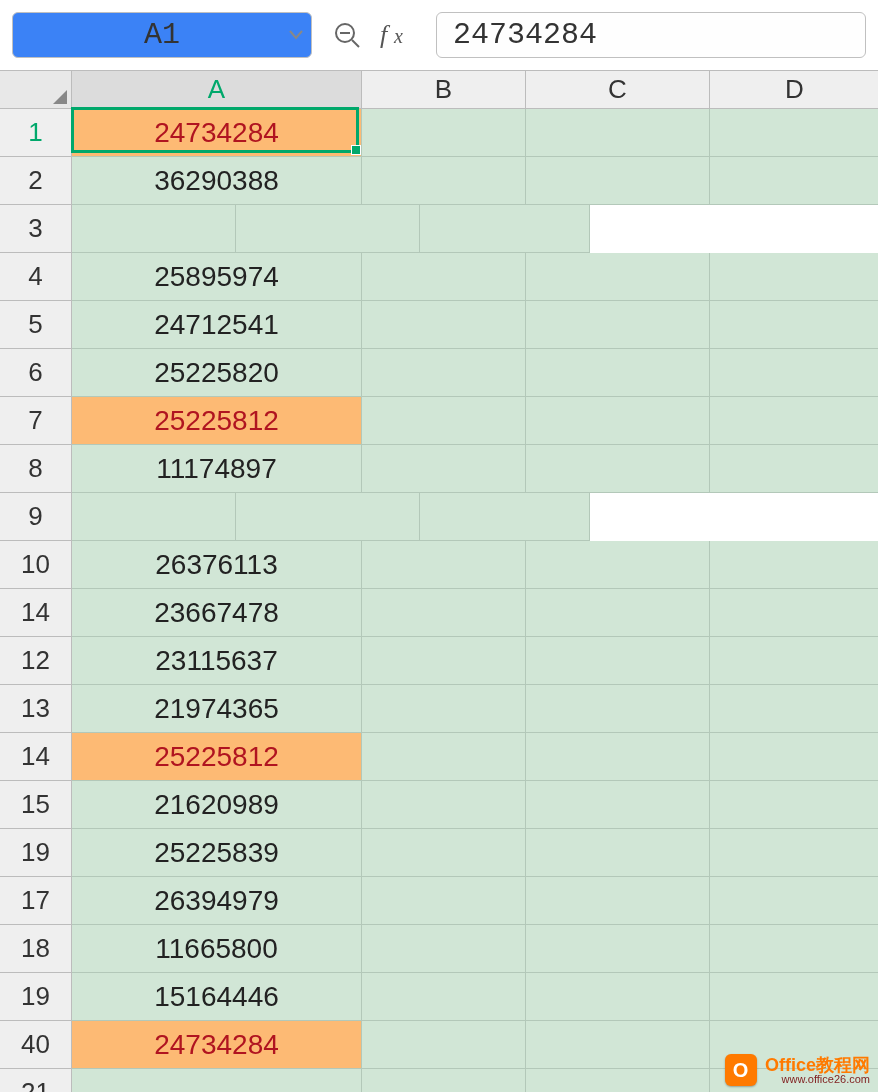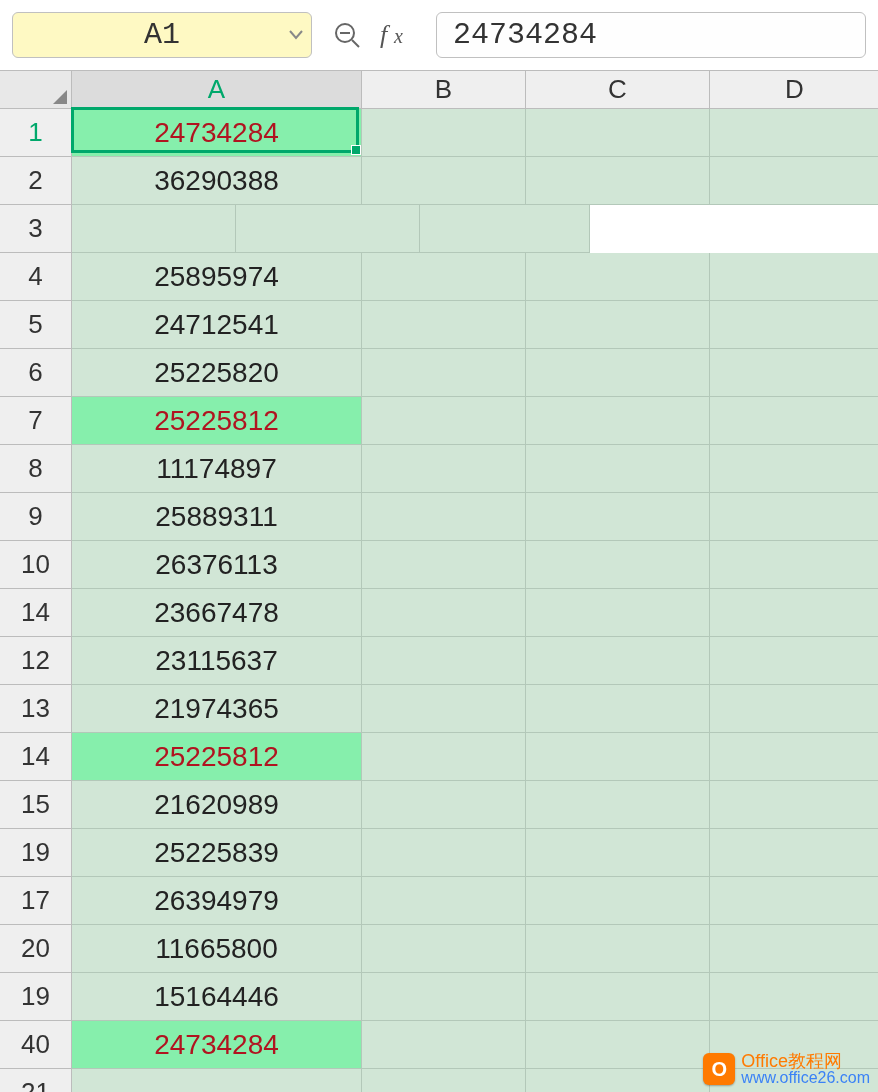--- a/index.html
+++ b/index.html
@@ -25,21 +25,21 @@
     width: 300px;
     height: 46px;
     border: 1px solid #c0c0c0;
     border-radius: 6px;
     display: flex;
     align-items: center;
     justify-content: center;
     font-family: "Courier New", monospace;
     font-size: 30px;
     color: #333;
-    background: #fef9c3;
+    background: #3b82f6;
   }
   .name-box .dd {
     position: absolute;
     right: 8px;
     top: 50%;
     transform: translateY(-50%);
   }
   .dd svg { display:block; }
 
   .fx-area {
@@ -123,21 +123,21 @@
     font-size: 28px;
     color: #222;
     padding: 0 10px;
   }
   .colA { width: 290px; flex: 0 0 290px; justify-content: center; }
   .colB { width: 164px; flex: 0 0 164px; }
   .colC { width: 184px; flex: 0 0 184px; }
   .colD { width: 170px; flex: 0 0 170px; }
 
   .highlight {
-    background: #86efac;
+    background: #fdba74;
     color: #b01420;
     font-weight: 500;
   }
 
   .row-header.active {
     color: #00a86b;
   }
 
   
   .active-cell {
@@ -167,22 +167,22 @@
   }
   .wm-badge {
     width: 32px; height: 32px;
     background: #ff7a00;
     border-radius: 6px;
     display:flex;align-items:center;justify-content:center;
     color:#fff;font-weight:bold;font-size:20px;
     box-shadow: 0 1px 2px rgba(0,0,0,.3);
   }
   .wm-text { display:flex; flex-direction:column; line-height:1; }
-  .wm-text .t1 { font-size:18px; font-weight:normal; color:#ff7a00; }
-  .wm-text .t2 { font-size:16px; color:#3b82f6; }
+  .wm-text .t1 { font-size:18px; font-weight:bold; color:#ff7a00;text-align:right; }
+  .wm-text .t2 { font-size:11px; color:#7f1d1d;margin-left:19px; }
 </style>
 </head>
 <body>
 
 <div class="topbar">
   <div class="name-box">
     <span>A1</span>
     <span class="dd">
       <svg width="14" height="10" viewBox="0 0 14 10">
           <path d="M1 1 L7 8 L13 1" stroke="#888" stroke-width="2" fill="none"></path>
@@ -277,21 +277,20 @@
       </div>
       <div class="row">
         <div class="row-header">8</div>
         <div class="cell colA">11174897</div>
         <div class="cell colB"></div>
         <div class="cell colC"></div>
         <div class="cell colD"></div>
       </div>
       <div class="row">
         <div class="row-header">9</div>
-        <div class="cell colA">25889311</div>
         <div class="cell colB"></div>
         <div class="cell colC"></div>
         <div class="cell colD"></div>
       </div>
       <div class="row">
         <div class="row-header">10</div>
         <div class="cell colA">26376113</div>
         <div class="cell colB"></div>
         <div class="cell colC"></div>
         <div class="cell colD"></div>
@@ -339,21 +338,21 @@
         <div class="cell colD"></div>
       </div>
       <div class="row">
         <div class="row-header">17</div>
         <div class="cell colA">26394979</div>
         <div class="cell colB"></div>
         <div class="cell colC"></div>
         <div class="cell colD"></div>
       </div>
       <div class="row">
-        <div class="row-header">20</div>
+        <div class="row-header">18</div>
         <div class="cell colA">11665800</div>
         <div class="cell colB"></div>
         <div class="cell colC"></div>
         <div class="cell colD"></div>
       </div>
       <div class="row">
         <div class="row-header">19</div>
         <div class="cell colA">15164446</div>
         <div class="cell colB"></div>
         <div class="cell colC"></div>

